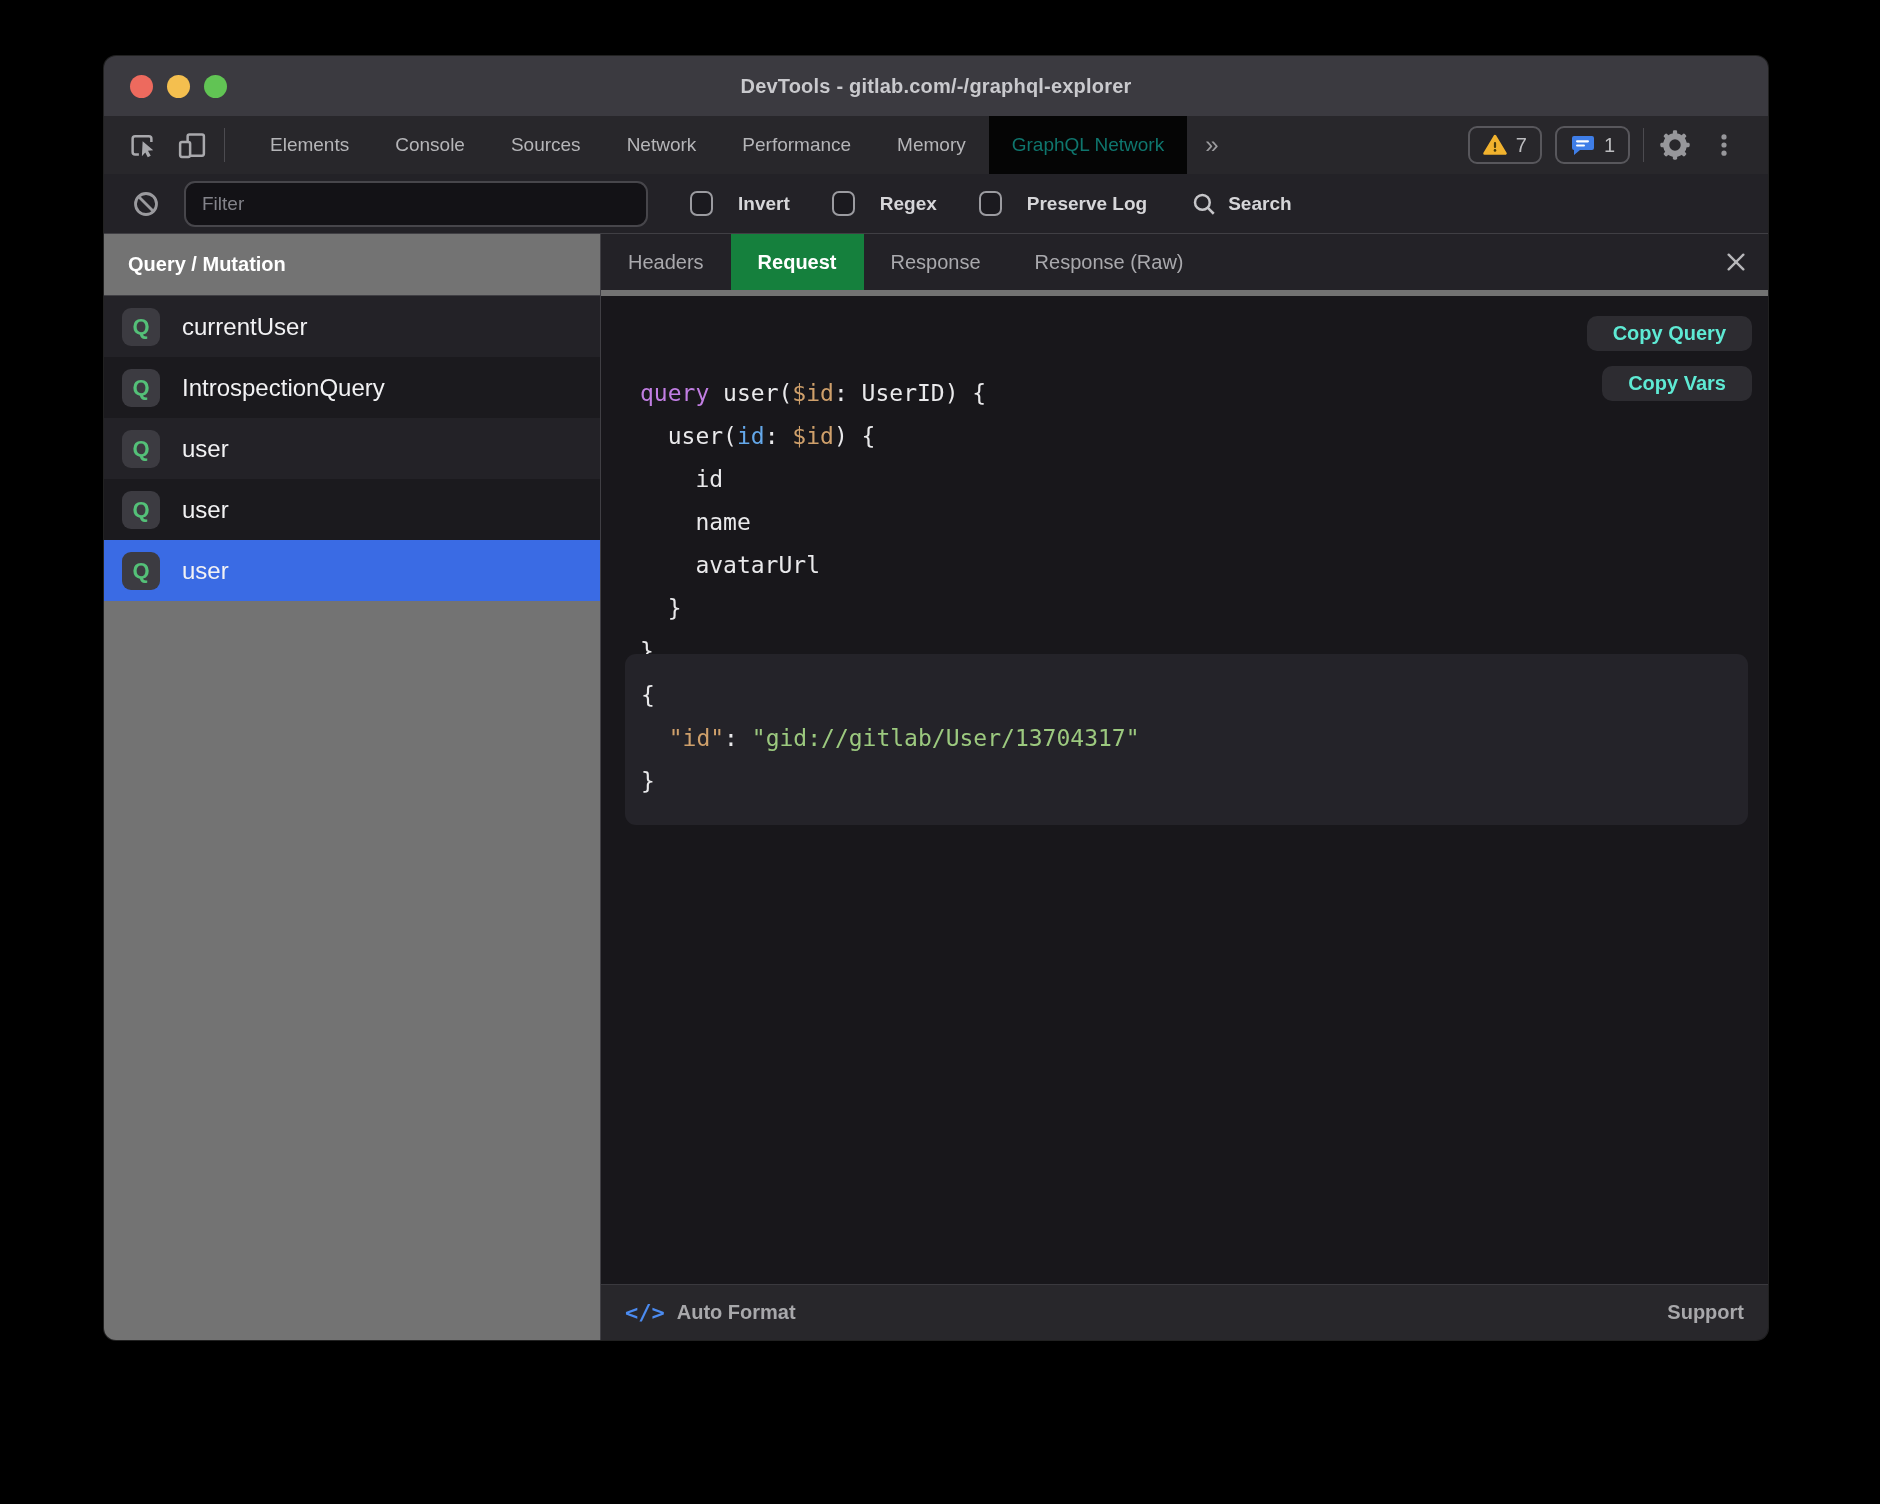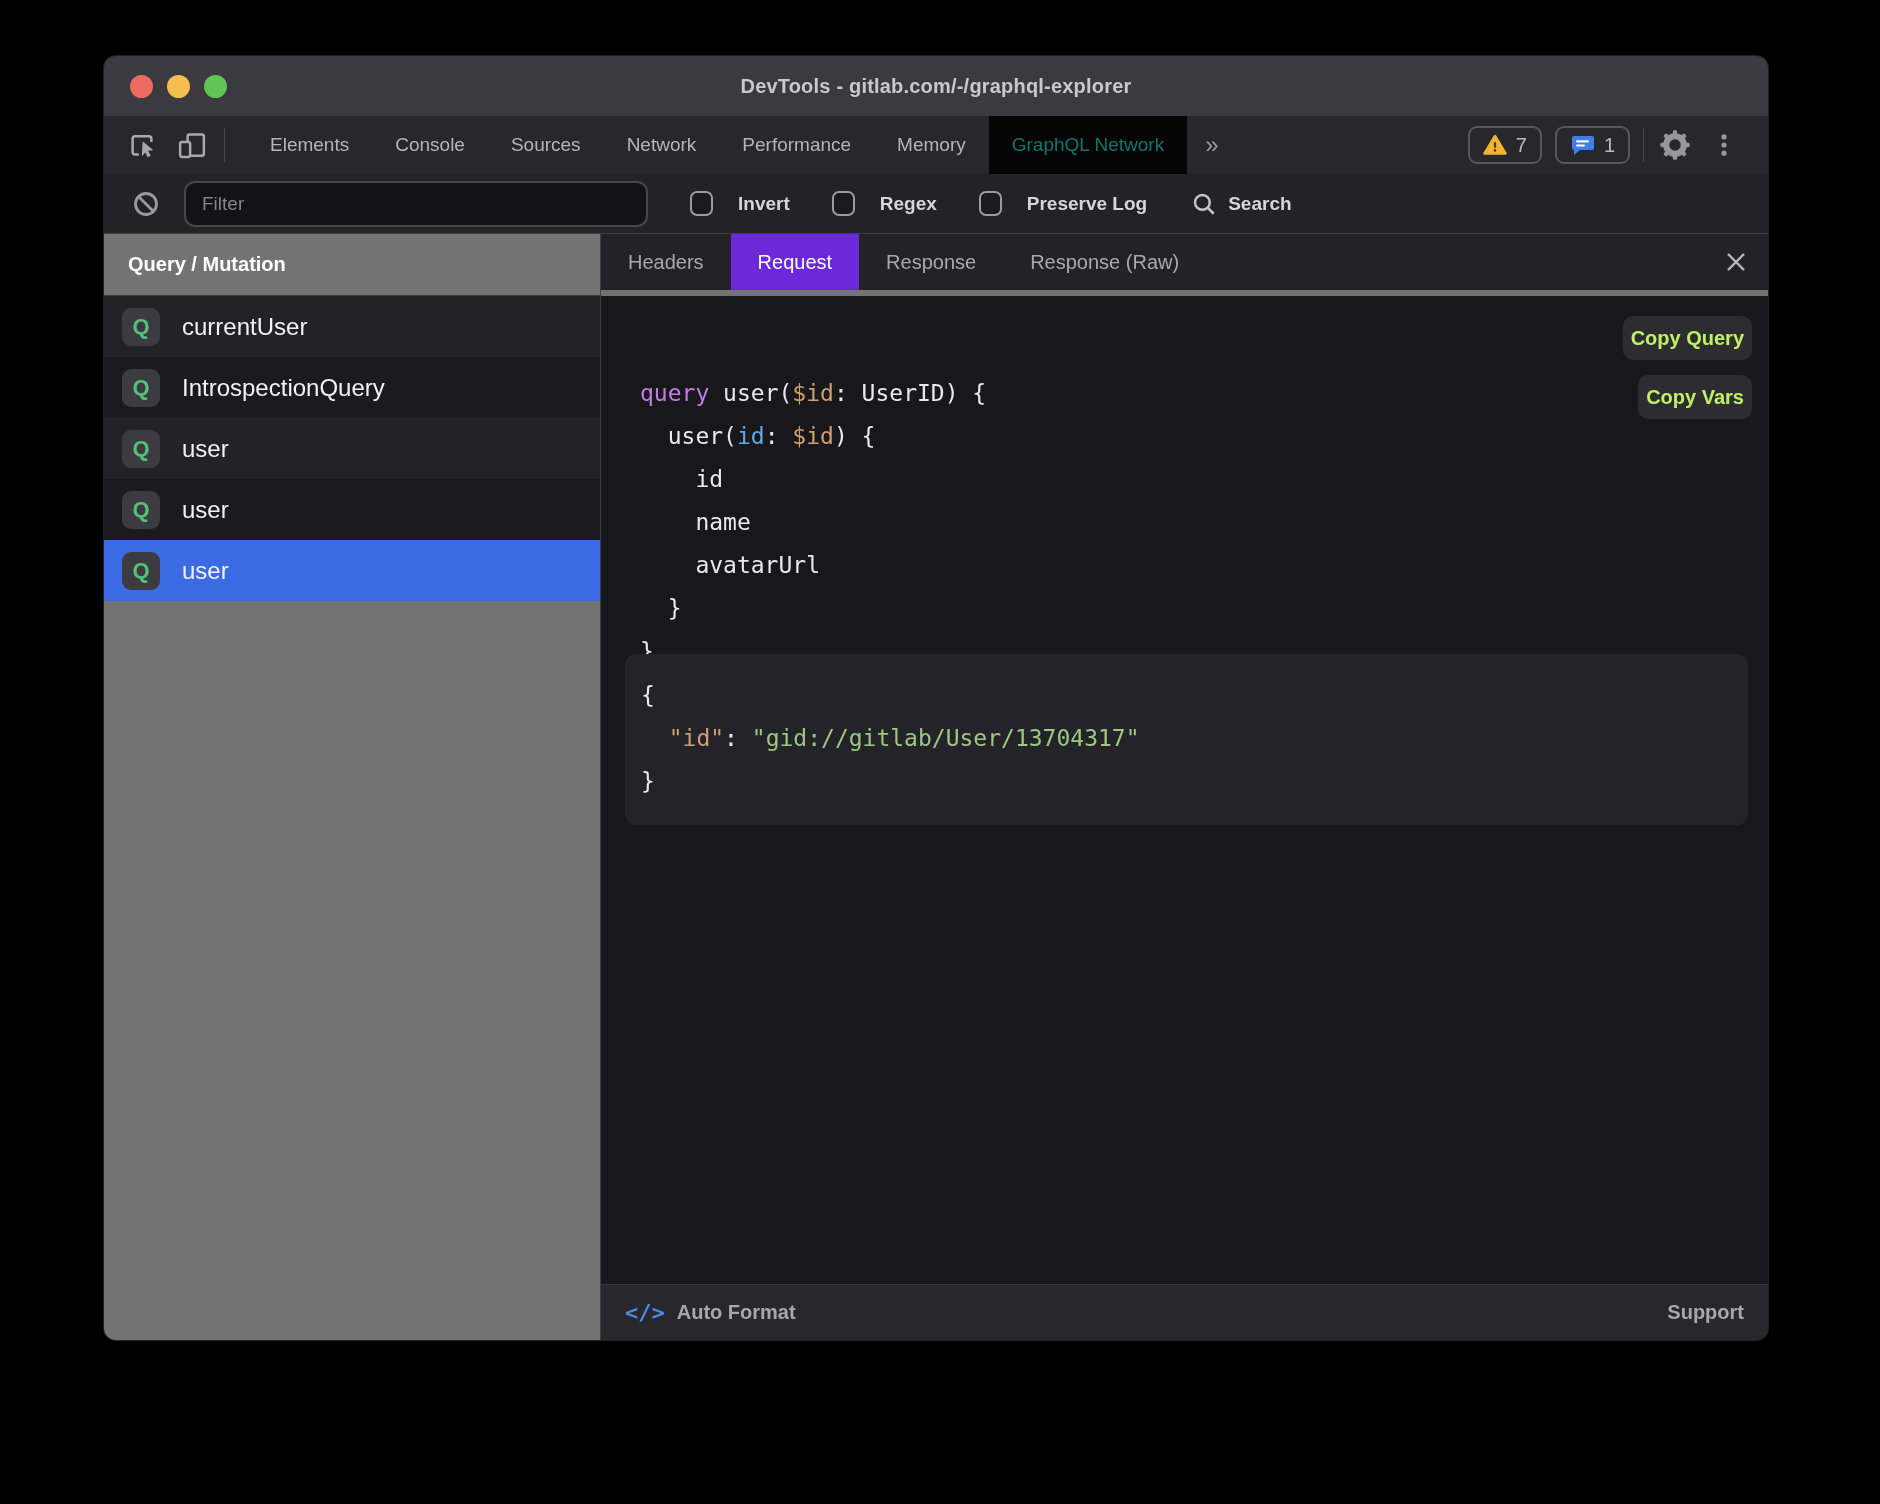--- a/index.html
+++ b/index.html
@@ -56,38 +56,38 @@
   .qrow.alt-b { background:#1b1a1e; }
   .qrow.selected { background:#3a6be4; }
   .qbadge { width:38px; height:38px; border-radius:9px; background:#3c3b41; color:#54c078;
             display:flex; align-items:center; justify-content:center; font-size:22px; font-weight:700; }
   .qrow-label { font-size:24px; font-weight:400; color:#f2f2f4; }
 
   .detail { flex:1; display:flex; flex-direction:column; min-width:0; background:#18171b; }
   .subtabs { height:62px; flex:0 0 auto; background:#232227; display:flex; align-items:stretch;
              border-bottom:6px solid #737373; }
   .subtab { display:flex; align-items:center; padding:0 27px; font-size:20px; color:#a9a9ad; white-space:nowrap; }
-  .subtab.selected { background:#6d28d9; color:#fff; font-weight:400; }
+  .subtab.selected { background:#15803d; color:#fff; font-weight:700; }
   .close-btn { margin-left:auto; width:64px; display:flex; align-items:center; justify-content:center; }
 
   .request-area { flex:1; position:relative; overflow:hidden; background:#18171b;
                   font-family:"DejaVu Sans Mono", monospace; }
   .code-line { white-space:pre; font-size:23px; line-height:43px; color:#e9e9eb; }
   .tok-plain { color:#e9e9eb; }
   .tok-kw    { color:#c17ee3; }
   .tok-var   { color:#cfa06b; }
   .tok-attr  { color:#64a8ea; }
   .tok-str   { color:#9cc97f; }
   .query-block { position:absolute; left:39px; top:42px;margin-top:34px; }
   .vars-box { position:absolute; left:24px; right:20px; top:358px; background:#242329;
               border-radius:11px; padding:20px 16px 22px 16px; }
   .copy-stack { position:absolute; top:20px; right:16px; display:flex; flex-direction:column;
                 align-items:flex-end; gap:15px; font-family:"Liberation Sans", sans-serif; }
-  .copy-btn { height:44px; border-radius:10px; background:#2d2c31; border:none; color:#bef264;
-              font-size:20px; font-weight:700; padding:0 8px;
+  .copy-btn { height:35px; border-radius:10px; background:#2d2c31; border:none; color:#5eead4;
+              font-size:20px; font-weight:700; padding:0 26px;
               font-family:"Liberation Sans", sans-serif; }
 
   .detail-footer { height:56px; flex:0 0 auto; background:#28272b; border-top:1px solid #3a393e;
                    display:flex; align-items:center; padding:0 24px; }
   .autoformat { display:flex; align-items:center; gap:12px; }
   .code-glyph { color:#4b8bf0; font-size:22px; font-weight:700; font-family:"DejaVu Sans Mono", monospace; }
   .footer-label { font-size:20px; font-weight:700; color:#a8a8ab; }
   .support { margin-left:auto; }
 
   svg { display:block; }

